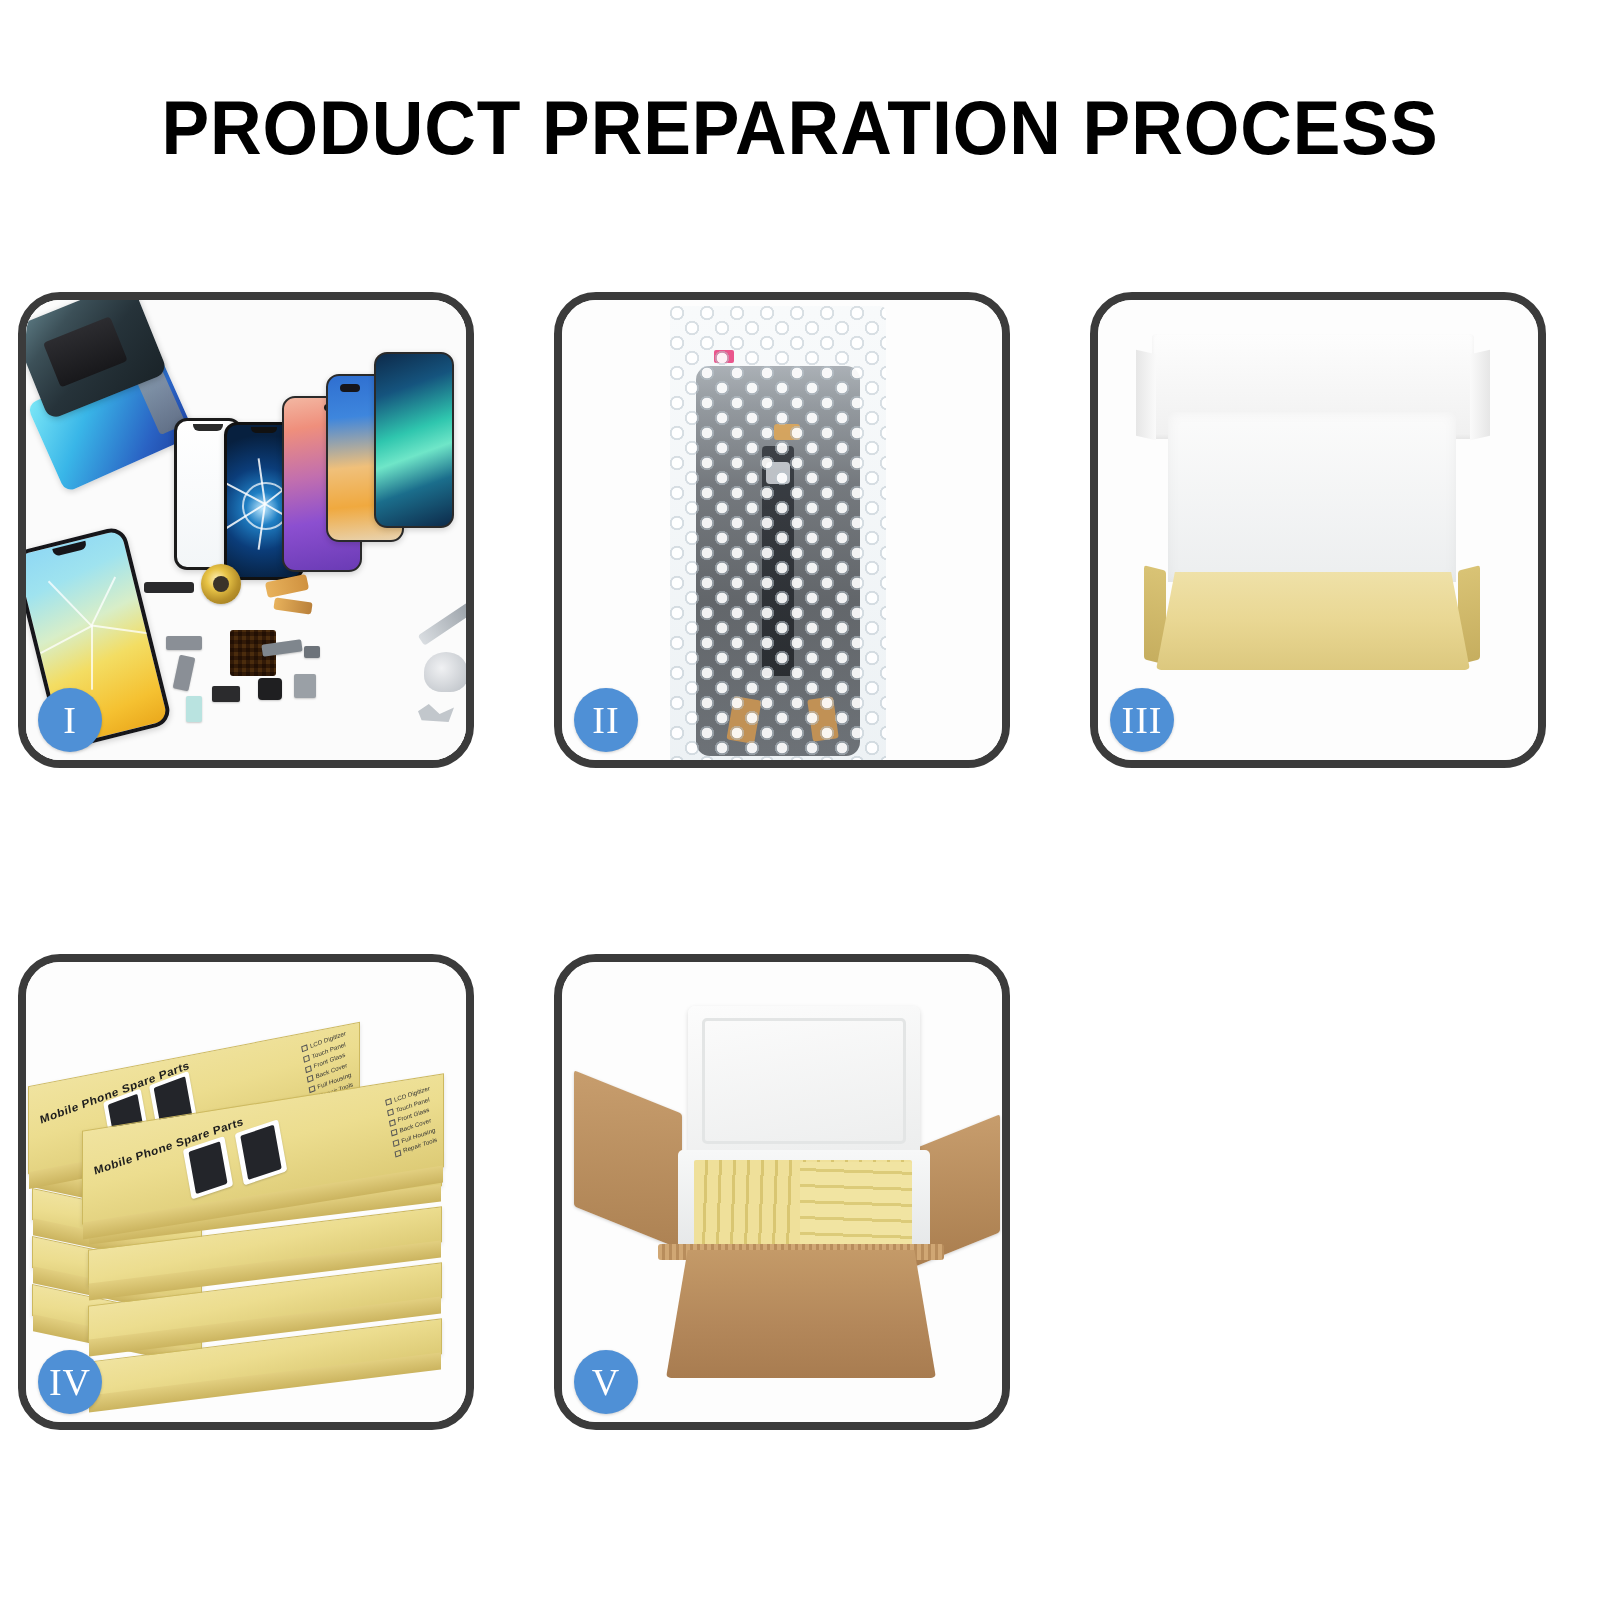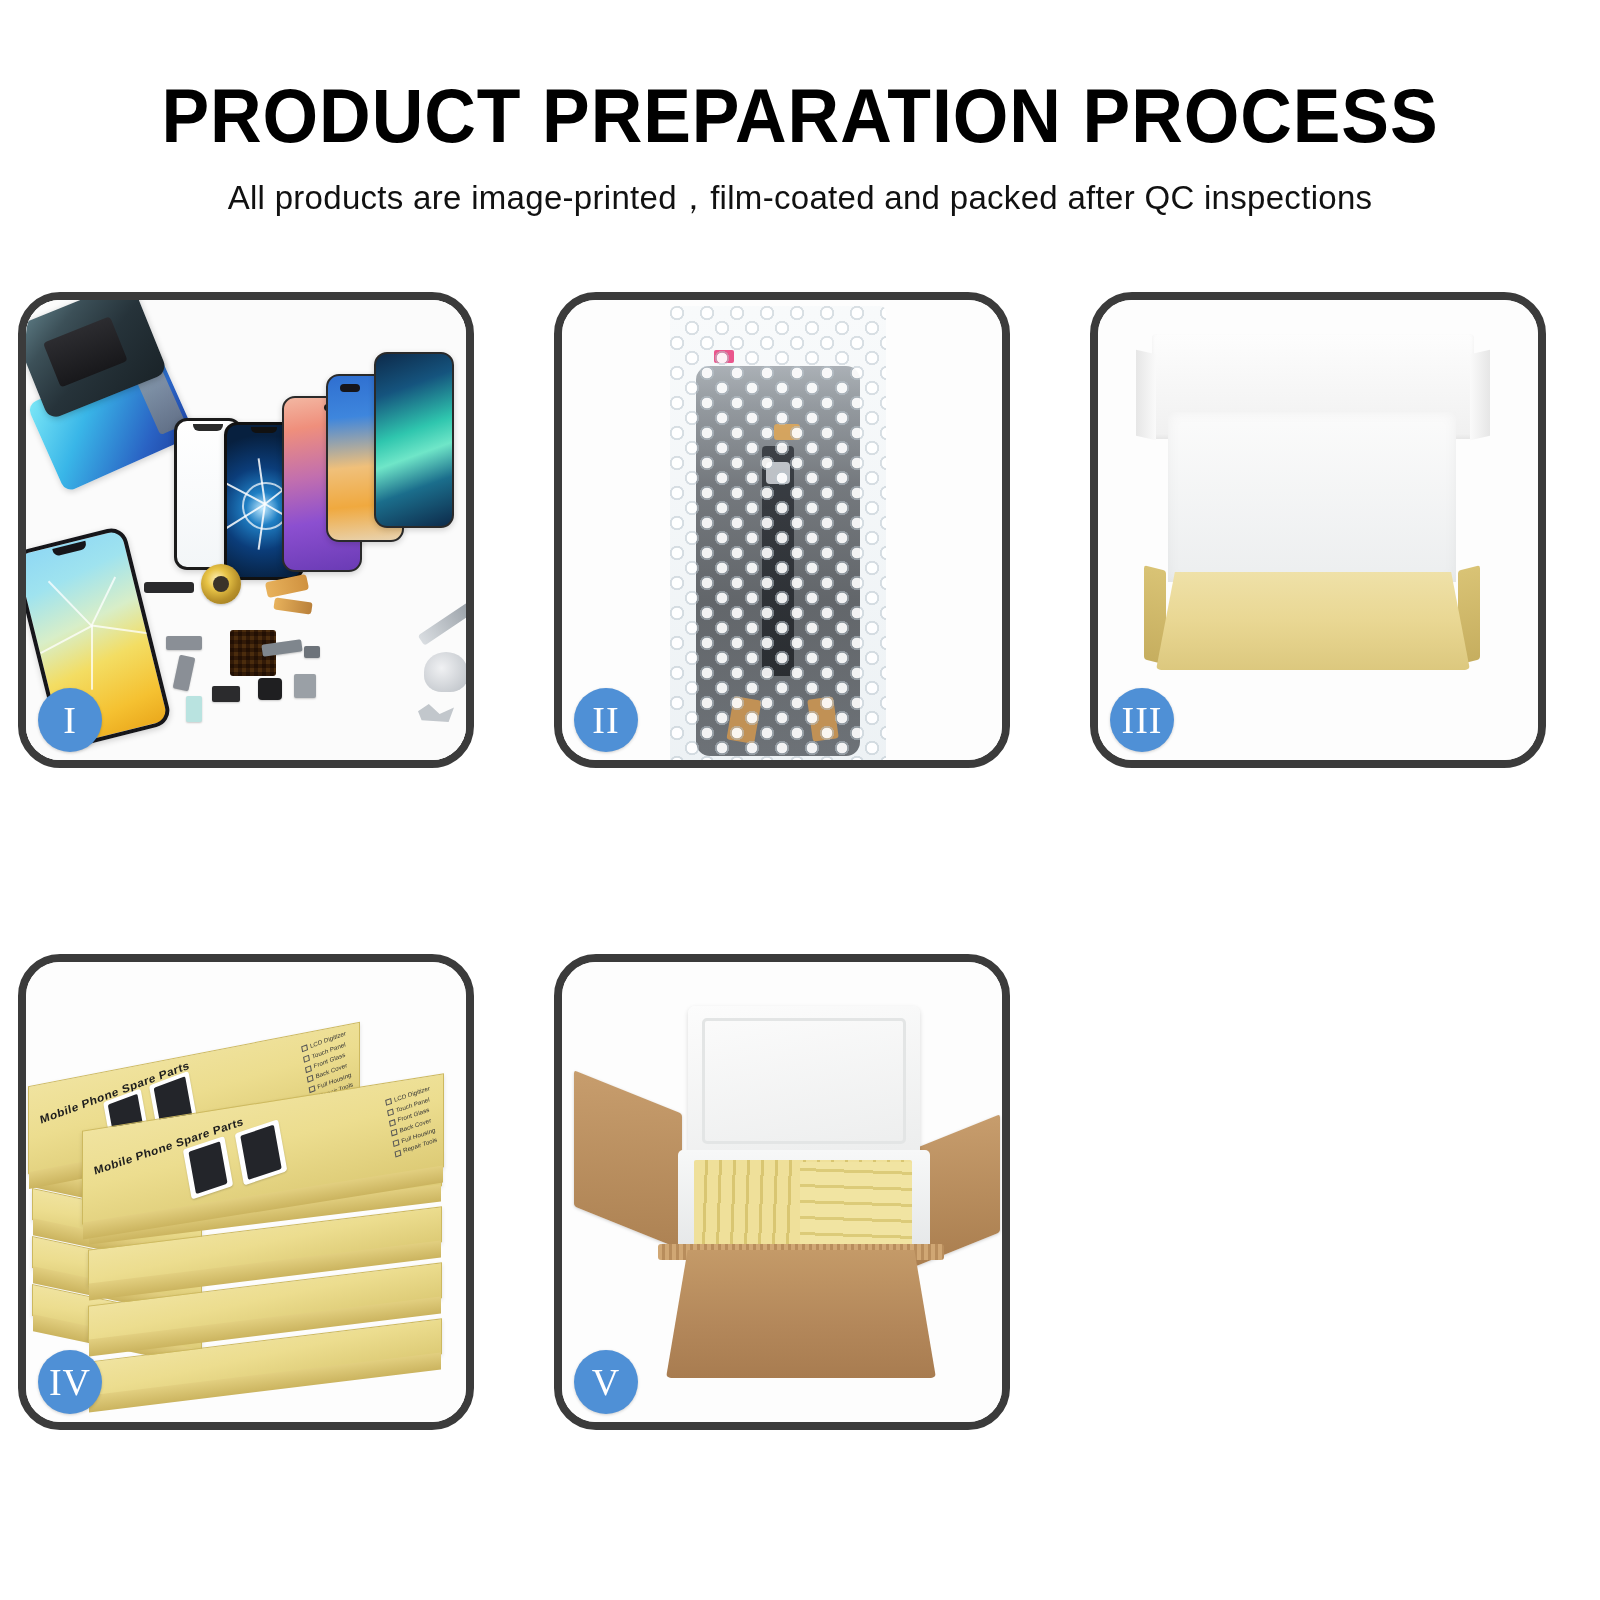--- a/index.html
+++ b/index.html
@@ -6,21 +6,21 @@
   body{
     width:1600px;height:1600px;
     background:#ffffff;
     font-family:"Liberation Sans", sans-serif;
     overflow:hidden;
     position:relative;
   }
   .page{position:relative;width:1600px;height:1600px;}
 
   
-  .header{position:absolute;left:0;top:0;width:1600px;text-align:center;}
+  .header{position:absolute;left:0;top:12px;width:1600px;text-align:center;}
   .title{
     font-family:"Liberation Sans", sans-serif;
     font-weight:700;
     font-size:76px;
     letter-spacing:1px;
     color:#000;
     margin:0;
     padding-top:78px;
     line-height:1.0;
     transform:scaleX(0.94);
@@ -376,21 +376,20 @@
     border-radius:6px;
   }
 </style>
 </head>
 <body>
 
 <div class="page">
 
   <div class="header">
     <h1 class="title">PRODUCT PREPARATION PROCESS</h1>
-    <p class="subtitle">All products are image-printed，film-coated and packed after QC inspections</p>
   </div>
 
   <div class="grid">
 
     <div class="row">
 
       <div class="panel p-col0">
         <div class="inner">
           <div class="scene">
             <div class="ph ph-tilt"></div>

